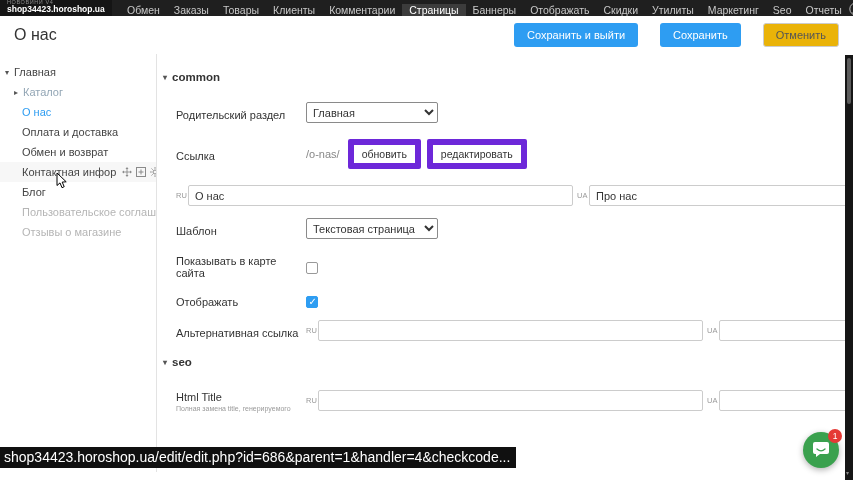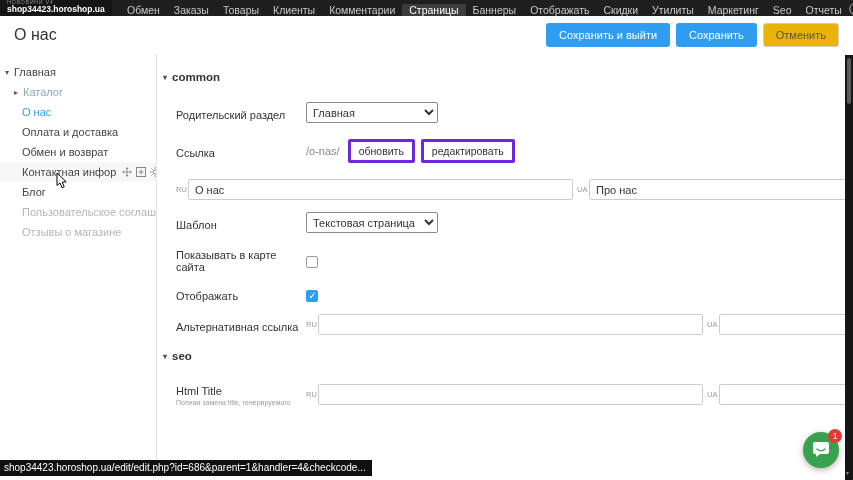--- a/index.html
+++ b/index.html
@@ -13,21 +13,21 @@
   .logo-main{font-size:8.5px;color:#fff;font-weight:bold;line-height:9px;white-space:nowrap}
   .menu{display:flex;align-items:stretch;margin-left:8px}
   .menu-item{font-size:10.5px;padding:0 7px;display:flex;align-items:center;color:#c8c8c8;cursor:pointer;white-space:nowrap}
   .menu-item.active{background:#3c3c3c;color:#fff}
   .topbar-right{margin-left:auto;display:flex;align-items:center;gap:9px;padding-right:8px}
   .topbar-right svg{display:block}
 
   
   .page-header{height:38px;display:flex;align-items:center;justify-content:space-between;padding:0 14px 0 14px;background:#fff}
   .page-title{font-size:16px;font-weight:400;color:#333}
-  .actions{display:flex;gap:6px}
+  .actions{display:flex;gap:22px}
   .btn{font-size:11px;padding:5px 12px;border-radius:3px;border:1px solid transparent;cursor:pointer;font-family:"Liberation Sans",sans-serif}
   .btn-primary{background:#2e9df2;color:#fff}
   .btn-default{background:#eab308;border-color:#ccc;color:#555}
 
   
   .layout{display:flex;height:418px}
   .sidebar{width:157px;border-right:1px solid #e3e3e3;padding-top:8px;flex-shrink:0;overflow:hidden}
   .tree-item{font-size:11px;height:20px;display:flex;align-items:center;color:#444;cursor:pointer;white-space:nowrap;padding-left:5px}
   .tree-item .arrow{font-size:8px;color:#555;width:9px;flex-shrink:0}
   .ind1{padding-left:22px}
@@ -46,28 +46,28 @@
   .frow{display:flex;align-items:center;margin-bottom:12px}
   .flabel{width:130px;font-size:11px;color:#333;padding-top:4px;flex-shrink:0}
   .fhint{font-size:7px;color:#9a9a9a;line-height:8px;margin-top:2px;width:120px}
   .fctrl{display:flex;align-items:center}
   .pair{display:flex;flex-direction:row;gap:4px}
   .lrow{display:flex;align-items:center}
   .lang{font-size:7.5px;color:#999;width:12px;flex-shrink:0}
   input[type=text]{width:385px;height:21px;border:1px solid #ccc;border-radius:2px;font-size:11px;padding:0 6px;color:#333;font-family:"Liberation Sans",sans-serif}
   select{height:21px;border:1px solid #8a8a8a;border-radius:2px;font-size:11px;min-width:132px;background:#fff;color:#333;font-family:"Liberation Sans",sans-serif;padding:0 2px}
   .link-path{color:#888;font-size:11px;margin-right:2px}
-  .small-btn{font-size:10.5px;border:3px solid #6d28d9;background:#fff;border-radius:2px;padding:3px 8px;margin-left:6px;color:#333;cursor:pointer;font-family:"Liberation Sans",sans-serif}
+  .small-btn{font-size:10.5px;border:6px solid #6d28d9;background:#fff;border-radius:2px;padding:3px 8px;margin-left:6px;color:#333;cursor:pointer;font-family:"Liberation Sans",sans-serif}
   .cb{appearance:none;-webkit-appearance:none;width:12px;height:12px;border:1px solid #999;border-radius:2px;background:#fff;margin-top:5px;position:relative;cursor:pointer}
   .cb:checked{background:#2e9df2;border-color:#2e9df2}
   .cb:checked::after{content:"✓";position:absolute;left:1.5px;top:-1px;color:#fff;font-size:10px}
   .mt8{margin-top:12px}.mt6{margin-top:16px}
 
   
-  .statusbar{position:absolute;left:0;bottom:4px;background:#101010;color:#fff;font-size:10px;padding:2px 6px 3px 4px;white-space:nowrap;z-index:30}
+  .statusbar{position:absolute;left:0;bottom:12px;background:#101010;color:#fff;font-size:14px;padding:2px 6px 3px 4px;white-space:nowrap;z-index:30}
   .chat-bubble{position:absolute;right:14px;bottom:12px;width:36px;height:36px;border-radius:50%;background:#3aa14e;display:flex;align-items:center;justify-content:center;box-shadow:0 2px 6px rgba(0,0,0,.3);z-index:25;cursor:pointer}
   .chat-badge{position:absolute;top:-3px;right:-3px;background:#e53935;color:#fff;border-radius:50%;width:14px;height:14px;font-size:8.5px;display:flex;align-items:center;justify-content:center}
   .vscroll{position:absolute;right:0;top:55px;bottom:0;width:8px;background:#161616;z-index:20}
   .vthumb{position:absolute;top:3px;left:2px;width:4px;height:46px;background:#5c5c5c;border-radius:2px}
   .varrow{position:absolute;bottom:4px;left:1px;color:#888;font-size:6px}
   .cursor{position:absolute;left:56px;top:172px;z-index:40;pointer-events:none}
 </style>
 </head>
 <body>
 

